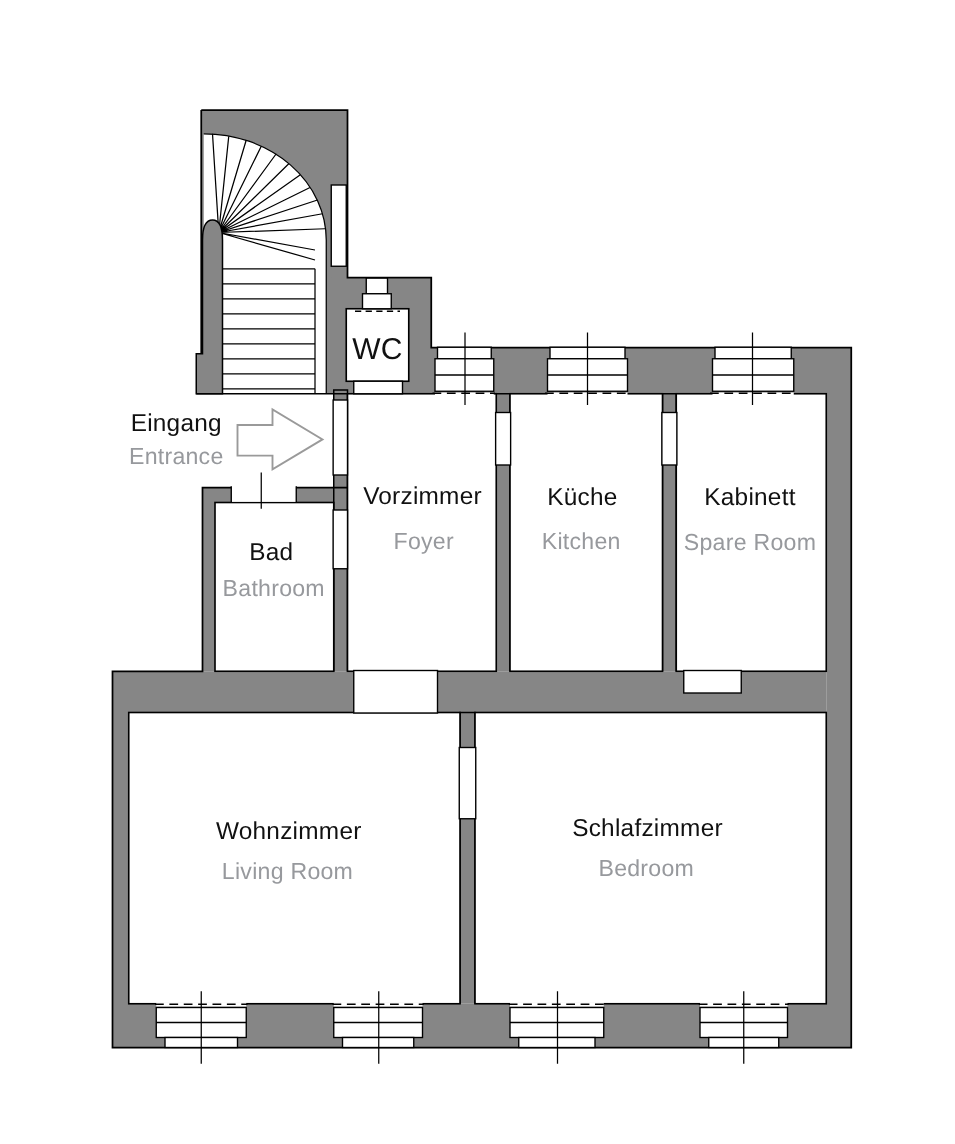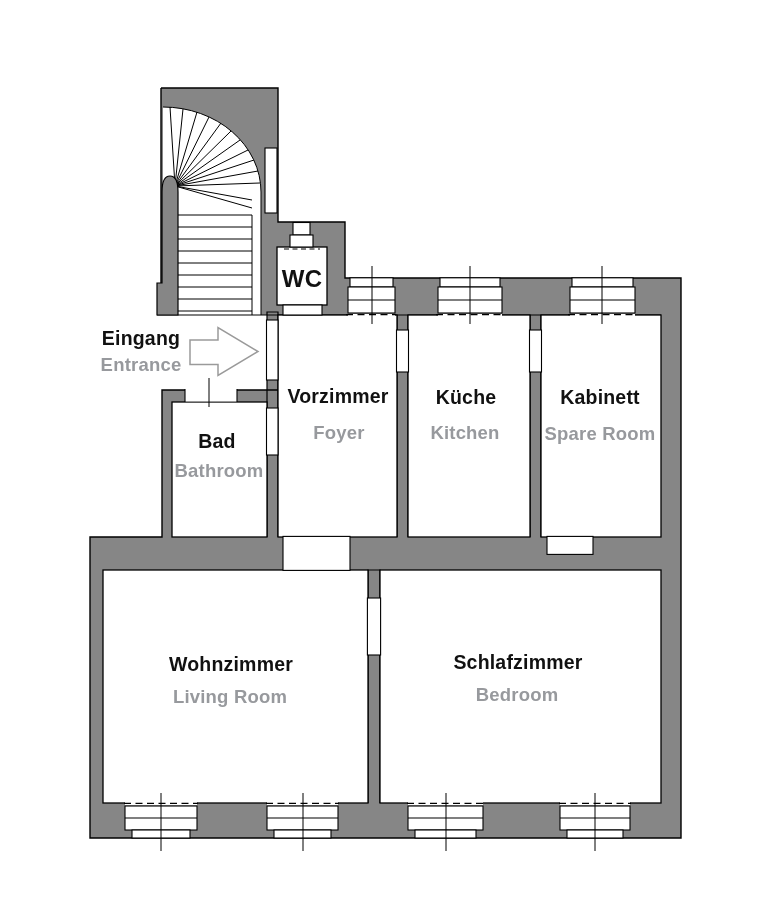--- a/index.html
+++ b/index.html
@@ -1,16 +1,16 @@
 <!DOCTYPE html>
 <html><head>
 <meta charset="utf-8">
 <style>
   html,body{margin:0;padding:0;background:#ffffff;}
-  .stage{position:relative;width:764px;height:915px;background:#ffffff;overflow:hidden;font-weight:bold;}
+  .stage{position:relative;width:764px;height:915px;background:#ffffff;overflow:hidden;}
   svg{position:absolute;left:0;top:0;}
   text{font-family:"Liberation Sans","DejaVu Sans",sans-serif;letter-spacing:0.2px;}
   .lbl-de{font-size:19.5px;}
   .lbl-en{font-size:18.5px;}
   .lbl-wc{font-size:24px;}
   .white{fill:#ffffff;}
   .nofill{fill:none;}
 </style>
 </head>
 <body>

